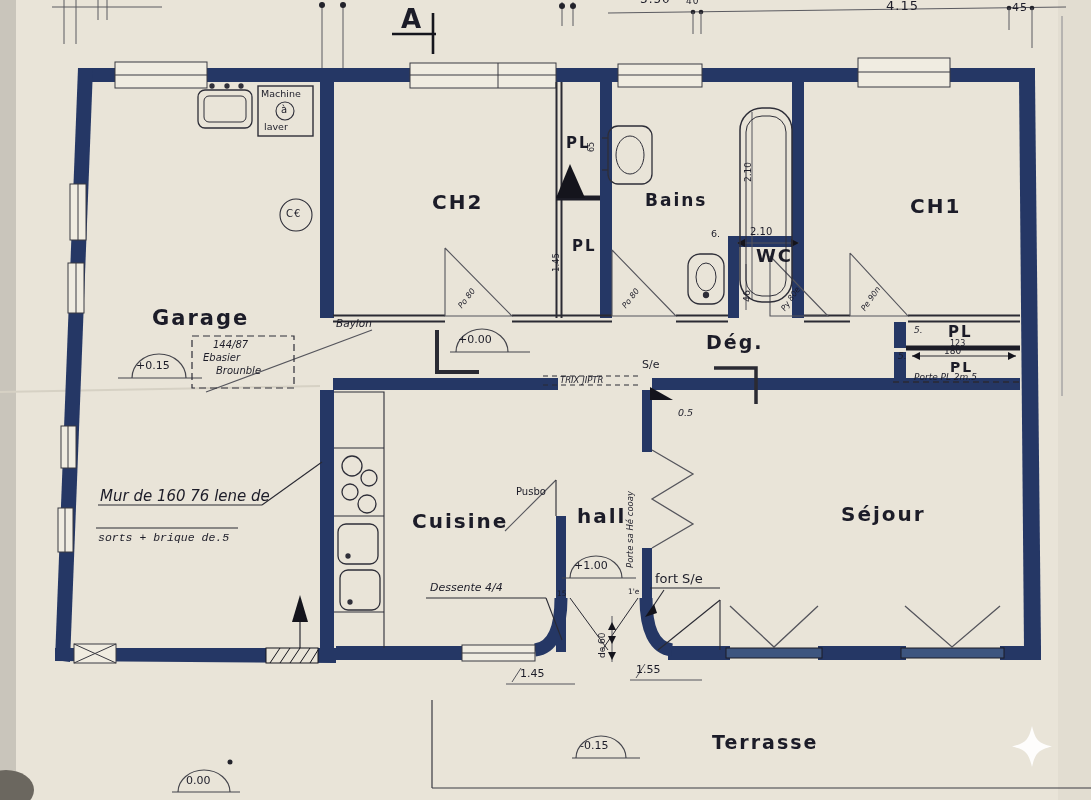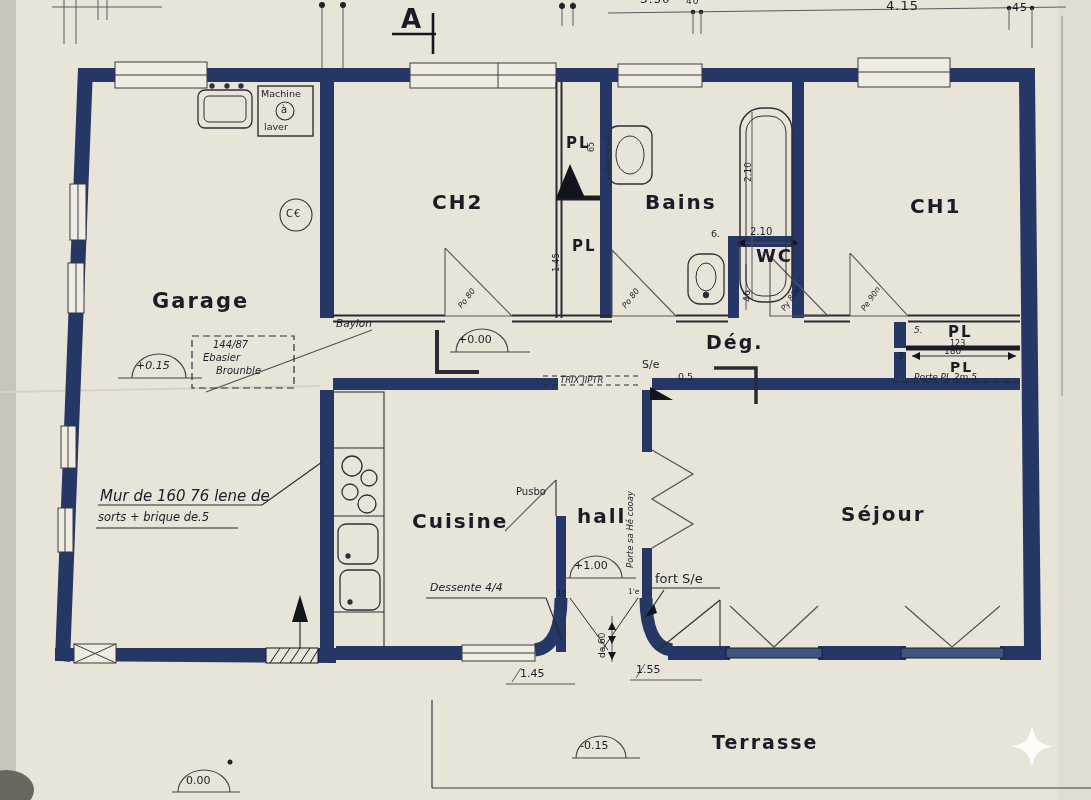--- a/index.html
+++ b/index.html
@@ -265,48 +265,48 @@
 
   <path d="M1032,726 C1035.5,740 1038,743 1052,746.5 C1038,750 1035.5,753 1032,767 C1028.5,753 1026,750 1012,746.5 C1026,743 1028.5,740 1032,726 Z" fill="#ffffff" opacity="0.92"></path>
 </svg>
 
 <span class="t rm" style="left:401px;top:6px;font-size:26px;">A</span>
 <span class="t sm" style="left:640px;top:-7px;font-size:12px;">3.50</span>
 <span class="t sm" style="left:686px;top:-3px;font-size:9px;">40</span>
 <span class="t sm" style="left:886px;top:-1px;font-size:13px;text-align:right;">4.15</span>
 <span class="t sm" style="left:1012px;top:2px;font-size:11px;">45</span>
 
-<span class="t rm" style="left:152px;top:291px;font-size:21px;">Garage</span>
+<span class="t rm" style="left:152px;top:308px;font-size:21px;">Garage</span>
 <span class="t rm" style="left:432px;top:192px;font-size:20px;">CH2</span>
-<span class="t rm" style="left:645px;top:192px;font-size:20px;text-align:right;">Bains</span>
+<span class="t rm" style="left:645px;top:192px;font-size:17px;text-align:right;">Bains</span>
 <span class="t rm" style="left:756px;top:247px;font-size:18px;">WC</span>
 <span class="t rm" style="left:910px;top:196px;font-size:20px;">CH1</span>
 <span class="t rm" style="left:706px;top:333px;font-size:19px;">Dég.</span>
 <span class="t rm" style="left:412px;top:511px;font-size:20px;">Cuisine</span>
 <span class="t rm" style="left:577px;top:506px;font-size:20px;">hall</span>
 <span class="t rm" style="left:841px;top:504px;font-size:20px;">Séjour</span>
 <span class="t rm" style="left:712px;top:733px;font-size:19px;text-align:center;">Terrasse</span>
 
 <span class="t" style="left:261px;top:89px;font-size:9.5px;">Machine</span>
 <span class="t" style="left:281px;top:105px;font-size:10px;">à</span>
 <span class="t" style="left:264px;top:122px;font-size:9.5px;">laver</span>
 <span class="t sm" style="left:286px;top:209px;font-size:10px;">C€</span>
 
-<span class="t" style="left:136px;top:360px;font-size:11px;font-style:italic;">+0.15</span>
+<span class="t" style="left:136px;top:360px;font-size:11px;">+0.15</span>
 <span class="t" style="left:458px;top:334px;font-size:11px;">+0.00</span>
 <span class="t" style="left:574px;top:560px;font-size:11px;">+1.00</span>
 <span class="t" style="left:580px;top:740px;font-size:11px;">-0.15</span>
 <span class="t" style="left:186px;top:775px;font-size:11px;text-align:right;">0.00</span>
 
 <span class="t hw" style="left:213px;top:340px;font-size:10px;">144/87</span>
 <span class="t hw" style="left:203px;top:353px;font-size:10px;">Ebasier</span>
 <span class="t hw" style="left:216px;top:366px;font-size:10px;">Brounble</span>
 
 <span class="t hw" style="left:100px;top:489px;font-size:15px;">Mur de 160 76 lene de</span>
-<span class="t hw" style="left:98px;top:512px;font-size:11.5px;">sorts + brique de.5</span>
+<span class="t hw" style="left:98px;top:532px;font-size:11.5px;font-family:Liberation Mono, monospace;">sorts + brique de.5</span>
 
 <span class="t rm" style="left:566px;top:136px;font-size:15px;">PL</span>
 <span class="t" style="left:588px;top:152px;font-size:8px;transform:rotate(-90deg);transform-origin:0 0;">65</span>
 <span class="t rm" style="left:572px;top:239px;font-size:15px;">PL</span>
 <span class="t" style="left:552px;top:272px;font-size:8.5px;transform:rotate(-90deg);transform-origin:0 0;">1.45</span>
 <span class="t rm" style="left:948px;top:325px;font-size:15px;">PL</span>
 <span class="t" style="left:950px;top:340px;font-size:8px;">123</span>
 <span class="t hw" style="left:914px;top:326px;font-size:9px;">5.</span>
 <span class="t rm" style="left:950px;top:360px;font-size:14px;">PL</span>
 <span class="t" style="left:944px;top:347px;font-size:9px;">180</span>
@@ -316,21 +316,21 @@
 <span class="t hw" style="left:336px;top:318px;font-size:10.5px;">Baylon</span>
 <span class="t hw" style="left:457px;top:305px;font-size:8px;transform:rotate(-52deg);transform-origin:0 0;">Po 80</span>
 <span class="t hw" style="left:621px;top:305px;font-size:8px;transform:rotate(-52deg);transform-origin:0 0;">Po 80</span>
 <span class="t hw" style="left:780px;top:308px;font-size:8px;transform:rotate(-55deg);transform-origin:0 0;">Py 80e</span>
 <span class="t hw" style="left:860px;top:308px;font-size:8px;transform:rotate(-55deg);transform-origin:0 0;">Pe 90n</span>
 <span class="t" style="left:516px;top:487px;font-size:10px;">Pusbo</span>
 <span class="t hw" style="left:626px;top:568px;font-size:8.5px;transform:rotate(-90deg);transform-origin:0 0;">Porte sa Hé cooay</span>
 <span class="t" style="left:655px;top:572px;font-size:13px;">fort S/e</span>
 <span class="t hw" style="left:560px;top:376px;font-size:8.5px;">TRIX JIPTR</span>
 <span class="t" style="left:642px;top:359px;font-size:11px;">S/e</span>
-<span class="t" style="left:678px;top:372px;font-size:9.5px;">0.5</span>
+<span class="t" style="left:678px;top:408px;font-size:9.5px;font-style:italic;">0.5</span>
 
 <span class="t" style="left:744px;top:182px;font-size:9px;transform:rotate(-90deg);transform-origin:0 0;">2.10</span>
 <span class="t" style="left:750px;top:227px;font-size:10px;">2.10</span>
 <span class="t" style="left:711px;top:229px;font-size:9.5px;">6.</span>
 <span class="t" style="left:742px;top:302px;font-size:9.5px;transform:rotate(-90deg);transform-origin:0 0;">46</span>
 <span class="t" style="left:520px;top:668px;font-size:11px;">1.45</span>
 <span class="t" style="left:636px;top:664px;font-size:11px;">1.55</span>
 <span class="t" style="left:598px;top:658px;font-size:9px;transform:rotate(-90deg);transform-origin:0 0;">de 60</span>
 <span class="t" style="left:557px;top:590px;font-size:7.5px;">15</span>
 <span class="t" style="left:628px;top:588px;font-size:7.5px;">1'e</span>

